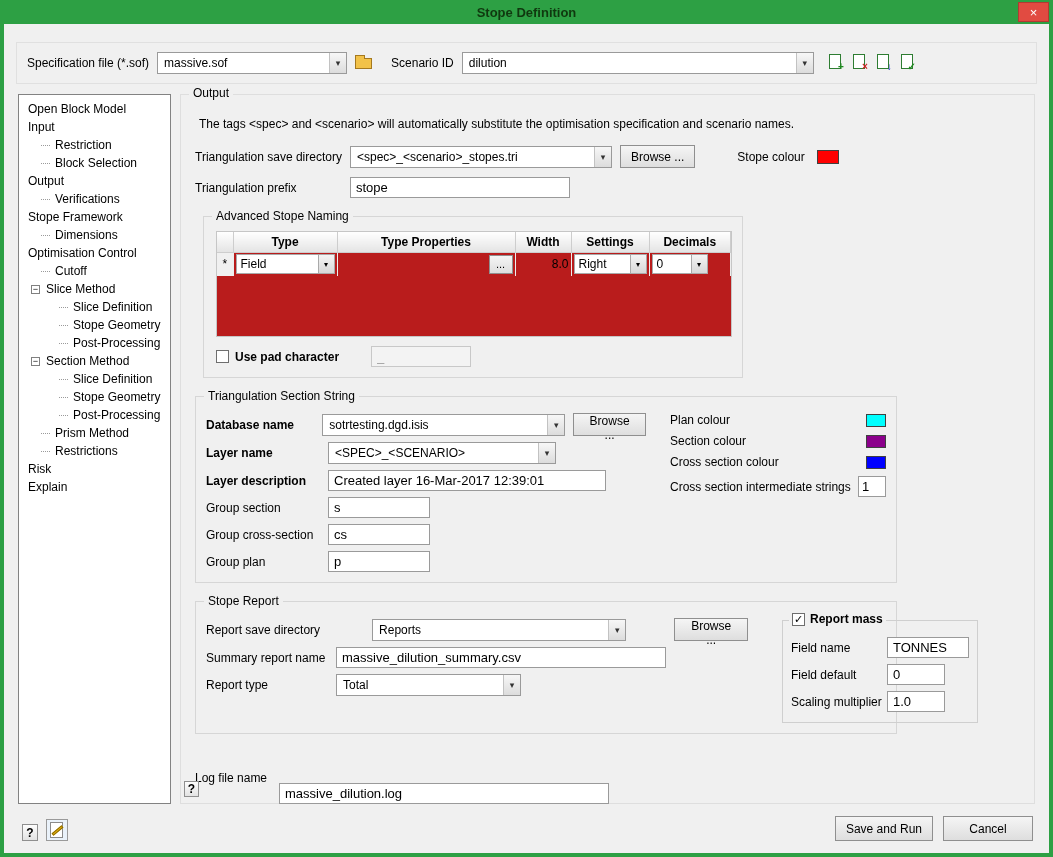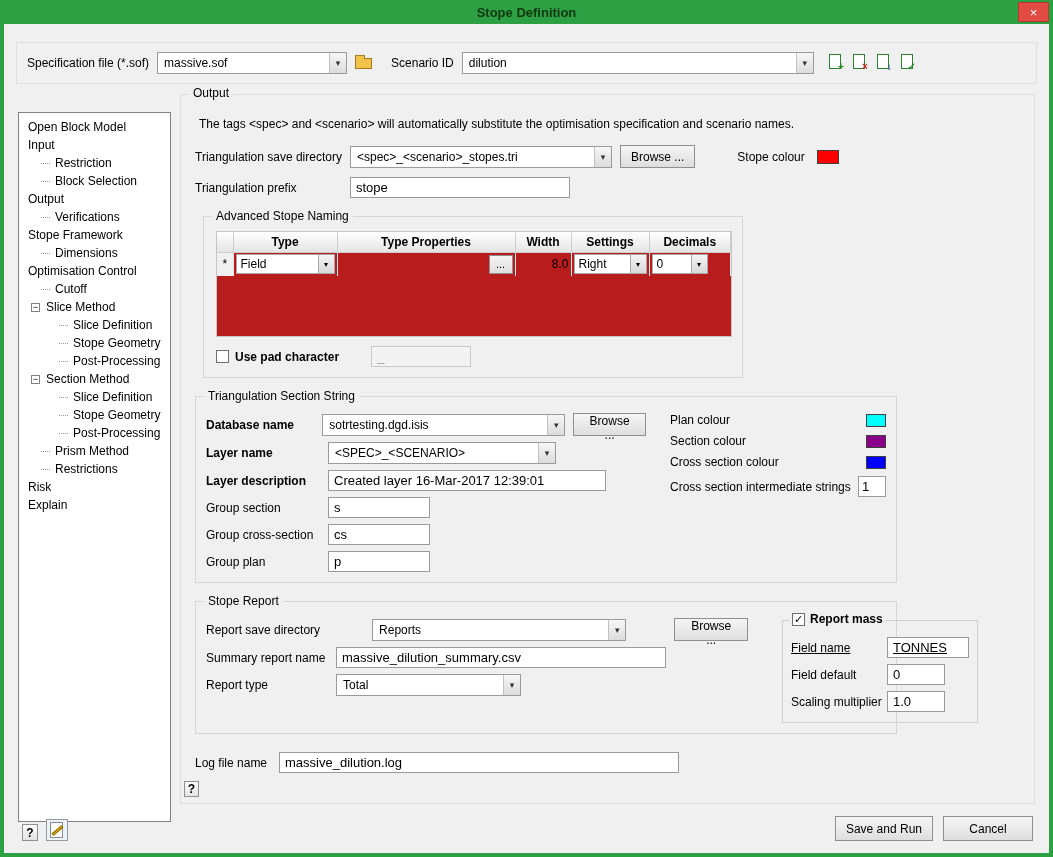--- a/index.html
+++ b/index.html
@@ -19,21 +19,21 @@
   .doc{position:absolute;left:3px;top:1px;width:12px;height:15px;background:#fff;border:1px solid #2e7d32;}
   .badge{position:absolute;right:-4px;bottom:-4px;font-size:10px;font-weight:bold;line-height:10px;}
   .badge.green{color:#1d8a1d;}
   .badge.red{color:#cc2222;}
   .badge.blue{color:#2233cc;}
   .folder-btn{width:22px;height:20px;border:none;background:transparent;position:relative;cursor:pointer;margin-left:6px;padding:0;}
   .folder-icon{position:absolute;left:2px;top:5px;width:17px;height:11px;background:#f2c249;border:1px solid #a5791f;}
   .folder-icon::before{content:"";position:absolute;left:-1px;top:-4px;width:8px;height:3px;background:#f2c249;border:1px solid #a5791f;border-bottom:none;}
 
   
-  .sidebar{position:absolute;left:14px;top:88px;width:153px;height:710px;background:#fff;border:1px solid #828282;padding-top:5px;overflow:hidden;}
+  .sidebar{position:absolute;left:14px;top:70px;width:153px;height:710px;background:#fff;border:1px solid #828282;padding-top:5px;overflow:hidden;}
   .tree-item{height:18px;display:flex;align-items:center;cursor:default;white-space:nowrap;}
   .tree-item .tl{padding:0 2px;}
   .lvl0{padding-left:7px;}
   .lvl1{padding-left:22px;}
   .lvl2{padding-left:40px;}
   .lvl1:not(.exp)::before,.lvl2::before{content:"";display:inline-block;width:9px;border-top:1px dotted #9a9a9a;margin-right:3px;}
   .lvl1.exp{padding-left:12px;}
   .expander{width:9px;height:9px;border:1px solid #808080;background:#fff;display:inline-flex;align-items:center;justify-content:center;font-size:9px;line-height:7px;margin-right:4px;}
 
   
@@ -381,39 +381,39 @@
               </div>
             </div>
           </div>
           <div class="massbox">
             <div class="mass-legend">
               <span class="checkbox">
                   <span>✓</span>
                 </span>
               <span class="bold" style="margin-left:5px;">Report mass</span>
             </div>
-            <div class="mrow" style="margin-top:4px;text-decoration:underline;">
+            <div class="mrow" style="margin-top:4px;">
               <span class="flabel">Field name</span>
               <input class="tinput" style="width: 82px;" value="TONNES">
             </div>
             <div class="mrow">
               <span class="flabel">Field default</span>
               <input class="tinput" style="width: 58px;" value="0">
             </div>
             <div class="mrow">
               <span class="flabel">Scaling multiplier</span>
               <input class="tinput" style="width: 58px;" value="1.0">
             </div>
           </div>
         </div>
       </div>
 
       <div class="frow log-row">
         <span class="flabel" style="width:84px;">Log file name</span>
-        <input class="tinput" style="width: 400px;" value="massive_dilution.log">
+        <input class="tinput" style="width: 330px; margin-top: 31px;" value="massive_dilution.log">
       </div>
 
       <div class="panel-help">
           <span>?</span>
         </div>
     </div>
 
     <div class="footer-left">
       <div class="help-btn">
           <span>?</span>

